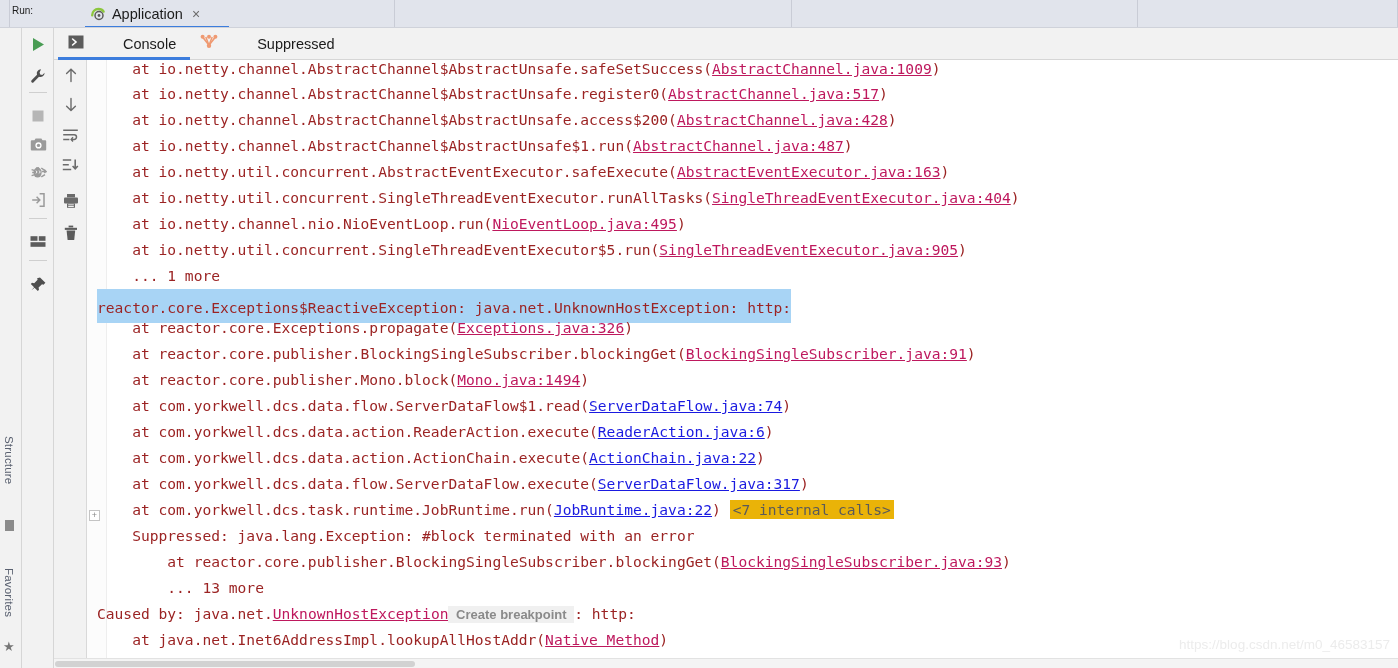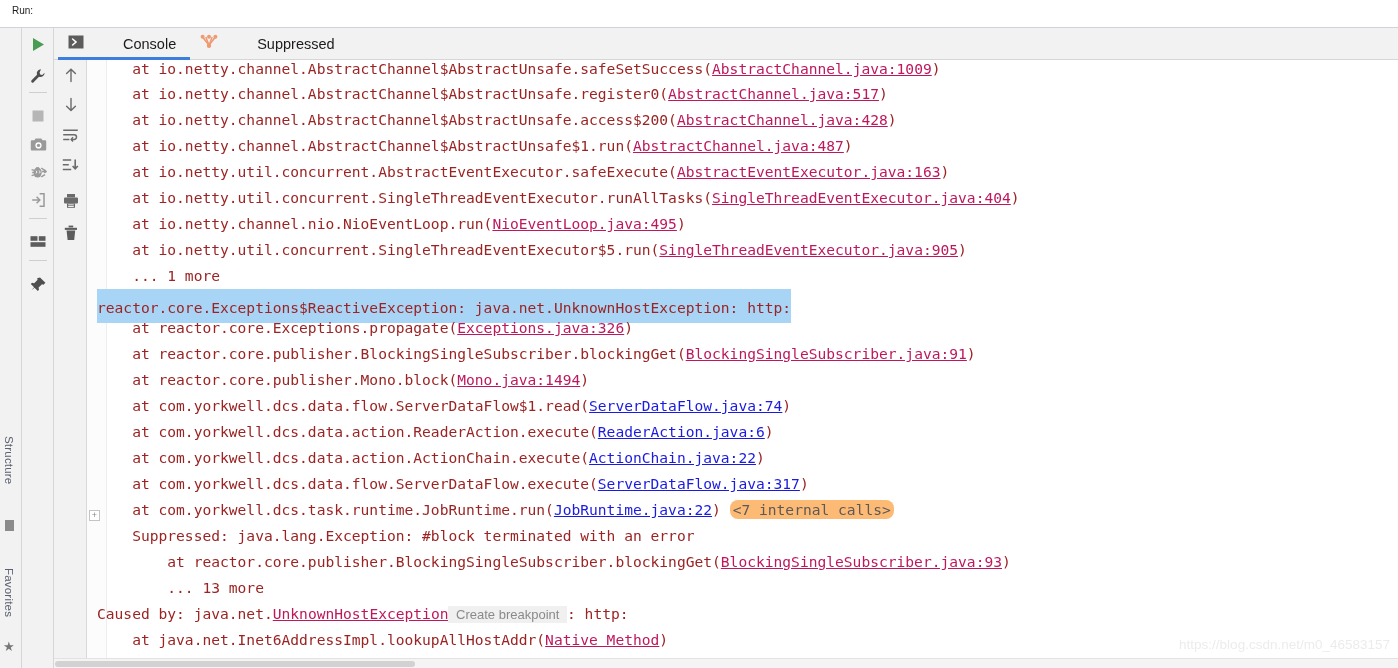--- a/index.html
+++ b/index.html
@@ -199,29 +199,29 @@
   }
   .ln.clipped-top { height: 21px; line-height: 18px; overflow: hidden; }
   .lnk-lib  { color: #be185d; text-decoration: underline; }
   .lnk-proj { color: #1a1ae0; text-decoration: underline; }
   .sel-line {
     background: #a8d4f5;
     display: inline-block;
     padding: 6px 0 2px 0;
   }
   .chip-green {
-    background: #fdba74; color: #5a5a5a;
+    background: #eab308; color: #5a5a5a;
     padding: 1px 3px;
-    border-radius: 8px;
   }
   .chip-gray {
     background: #f0f0f0; color: #8a8a8a;
     padding: 1px 4px;
     font-family: "Liberation Sans", sans-serif;
     font-size: 13px;
+    font-weight: bold;
   }
 
   
   .hscroll {
     position: absolute; left: 54px; bottom: 0;
     width: 1344px; height: 10px;
     background: #f4f4f4;
     border-top: 1px solid #e2e2e2;
     box-sizing: border-box;
   }
@@ -237,20 +237,40 @@
     font-size: 13.5px; color: #ececec;
     font-family: "Liberation Sans", sans-serif;
     white-space: nowrap;
   }
 </style>
 </head>
 <body>
 
 <div id="app">
 
+  <div class="topbar">
+    <div class="seg runlabel"></div>
+    <div class="seg seg-tabs">
+      <div class="apptab">
+        <span style="display:inline-block;width:17px;height:17px;">
+          <svg width="17" height="17" viewBox="0 0 17 17">
+            <path d="M3.2 9.2 C3.2 5.6 6.0 3.0 9.4 3.0 C12.0 3.0 13.8 4.2 14.6 5.6" fill="none" stroke="#8cc63e" stroke-width="2.4" stroke-linecap="round"></path>
+            <circle cx="10.0" cy="9.5" r="4.0" fill="none" stroke="#5b5b5b" stroke-width="1.5"></circle>
+            <circle cx="10.0" cy="9.5" r="1.4" fill="#5b5b5b"></circle>
+          </svg>
+        </span>
+        <span class="tabtitle">Application</span>
+        <span class="tabclose">×</span>
+      </div>
+      <div class="apptab-underline"></div>
+    </div>
+    <div class="seg seg-b"></div>
+    <div class="seg seg-c"></div>
+    <div class="seg seg-d"></div>
+  </div>
   <div class="runlabel-text">Run:</div>
   <div class="topbar-bottomline"></div>
 
   <div class="left-rail">
     <div class="vtext vtext-structure">Structure</div>
     <div class="vicon-box"></div>
     <div class="vtext vtext-favorites">Favorites</div>
     <div class="vicon-star">★</div>
   </div>
 

